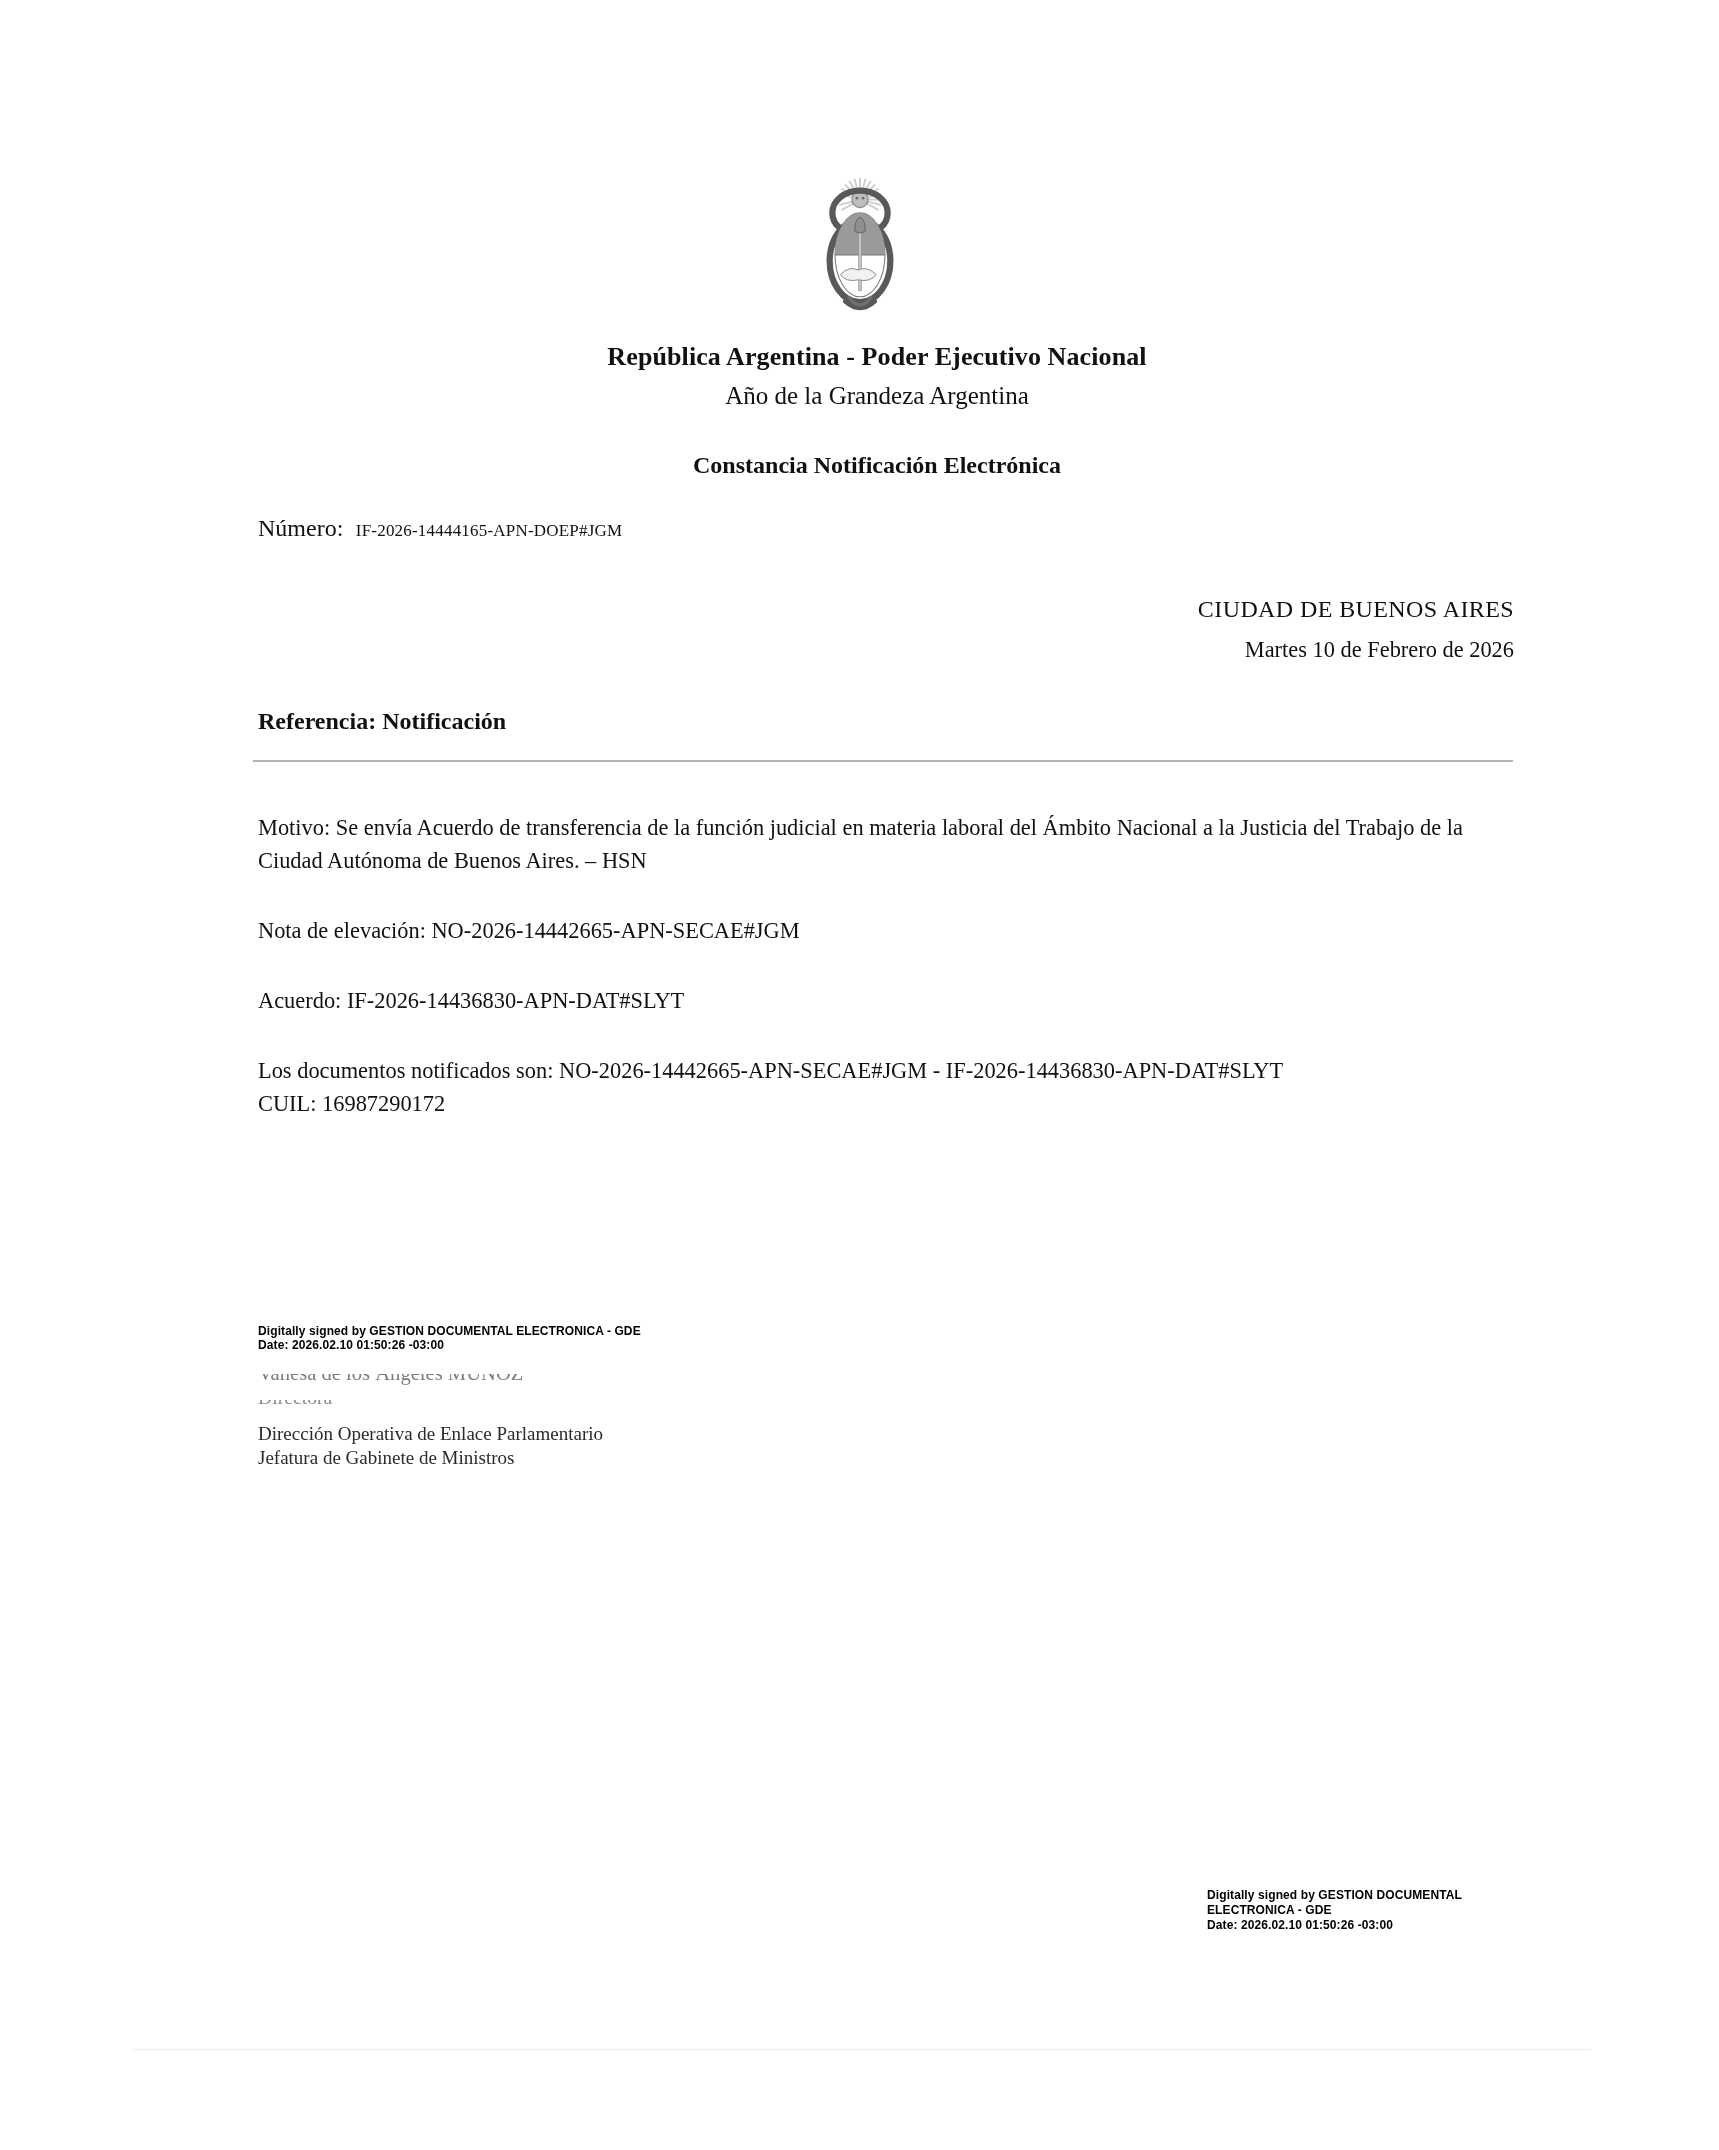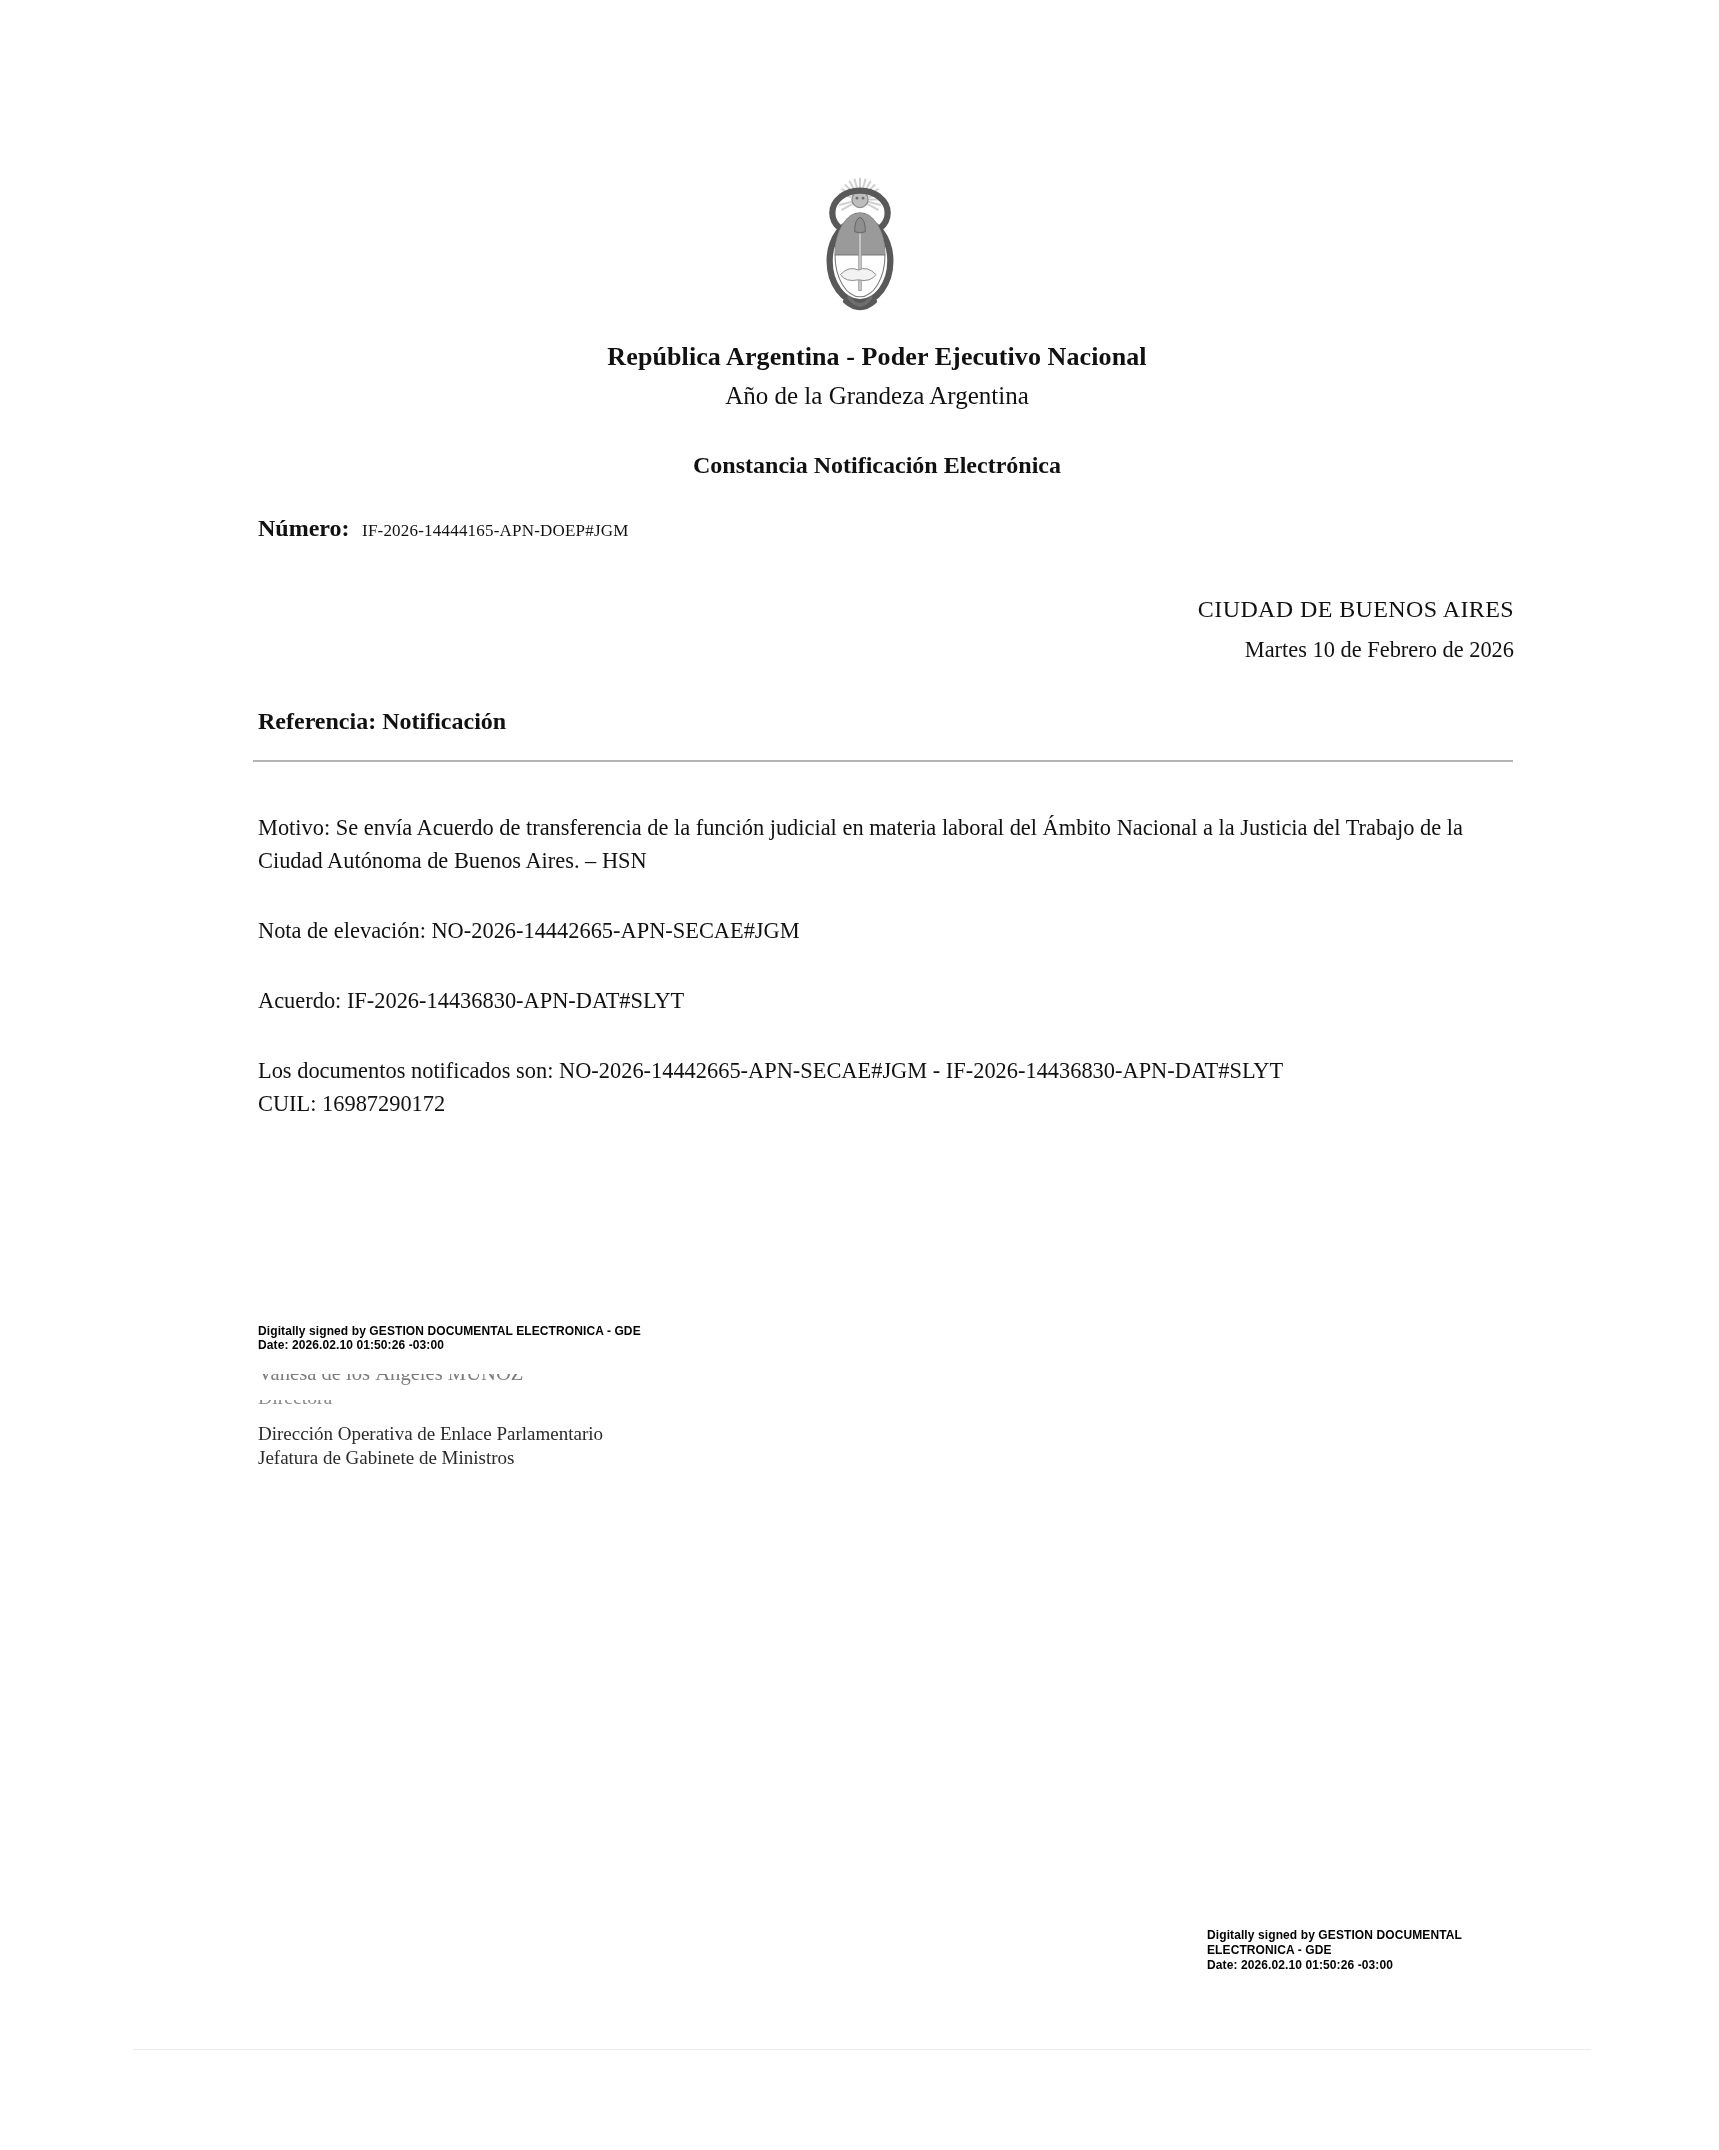--- a/index.html
+++ b/index.html
@@ -60,21 +60,21 @@
   
   .numero-row {
     position: absolute;
     left: 258px;
     top: 515px;
     display: flex;
     align-items: baseline;
   }
   .numero-label {
     font-size: 24px;
-    font-weight: bold;
+    font-weight: normal;
     margin-right: 12.5px;
     white-space: nowrap;
   }
   .numero-value {
     font-size: 17px;
     font-weight: normal;
     letter-spacing: 0.2px;
     white-space: nowrap;
   }
   
@@ -172,21 +172,21 @@
   .sig-org {
     margin-top: 12.5px;
     font-size: 19px;
     line-height: 24px;
     color: #2a2a2a;
   }
   
   .sig-bottom {
     position: absolute;
     left: 1207px;
-    top: 1928px;
+    top: 1888px;
     width: 304px;
   }
   .sig-bottom .gde-stamp {
     font-size: 12px;
     line-height: 14.8px;
   }
   
   .bottom-rule {
     position: absolute;
     left: 133px;

